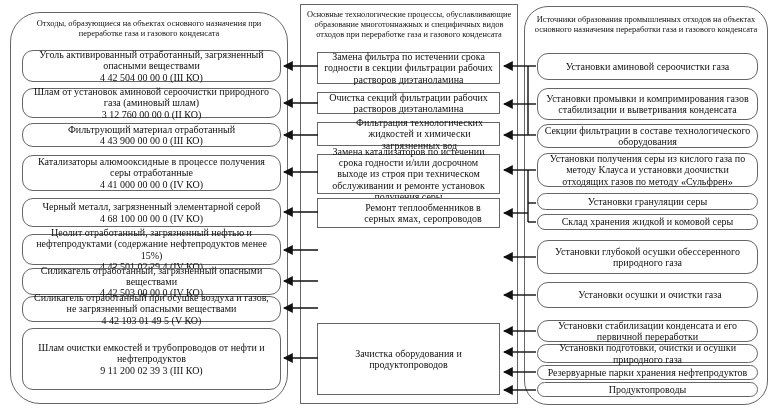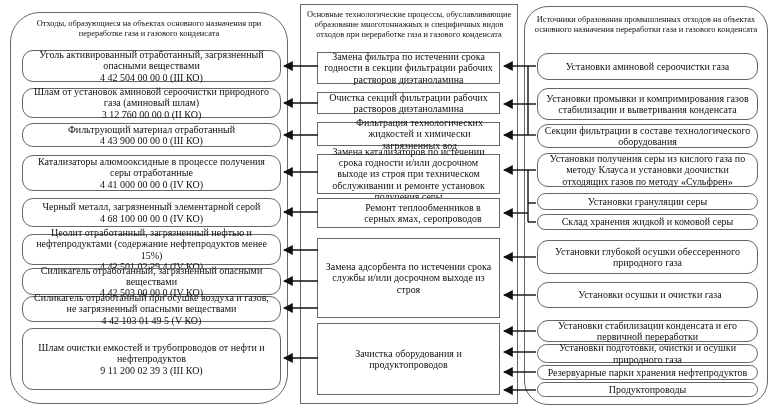--- a/index.html
+++ b/index.html
@@ -80,21 +80,20 @@
   <div class="box rounded l-box l9">
     <div>Шлам очистки емкостей и трубопроводов от нефти и нефтепродуктов</div>
     <div>9 11 200 02 39 3 (III КО)</div>
   </div>
 
   <div class="box m-box m1">Замена фильтра по истечении срока годности в секции фильтрации рабочих растворов диэтаноламина</div>
   <div class="box m-box m2">Очистка секций фильтрации рабочих растворов диэтаноламина</div>
   <div class="box m-box m3">Фильтрация технологических жидкостей и химически загрязненных вод</div>
   <div class="box m-box m4">Замена катализаторов по истечении срока годности и/или досрочном выходе из строя при техническом обслуживании и ремонте установок получения серы</div>
   <div class="box m-box m5">Ремонт теплообменников в серных ямах, серопроводов</div>
-  <div class="box m-box m6">Замена адсорбента по истечении срока службы и/или досрочном выходе из строя</div>
   <div class="box m-box m7">Зачистка оборудования и продуктопроводов</div>
 
   <div class="box rounded r-box r1">Установки аминовой сероочистки газа</div>
   <div class="box rounded r-box r2">Установки промывки и компримирования газов стабилизации и выветривания конденсата</div>
   <div class="box rounded r-box r3">Секции фильтрации в составе технологического оборудования</div>
   <div class="box rounded r-box r4">Установки получения серы из кислого газа по методу Клауса и установки доочистки отходящих газов по методу «Сульфрен»</div>
   <div class="box rounded r-box r5">Установки грануляции серы</div>
   <div class="box rounded r-box r6">Склад хранения жидкой и комовой серы</div>
   <div class="box rounded r-box r7">Установки глубокой осушки обессеренного природного газа</div>
   <div class="box rounded r-box r8">Установки осушки и очистки газа</div>

